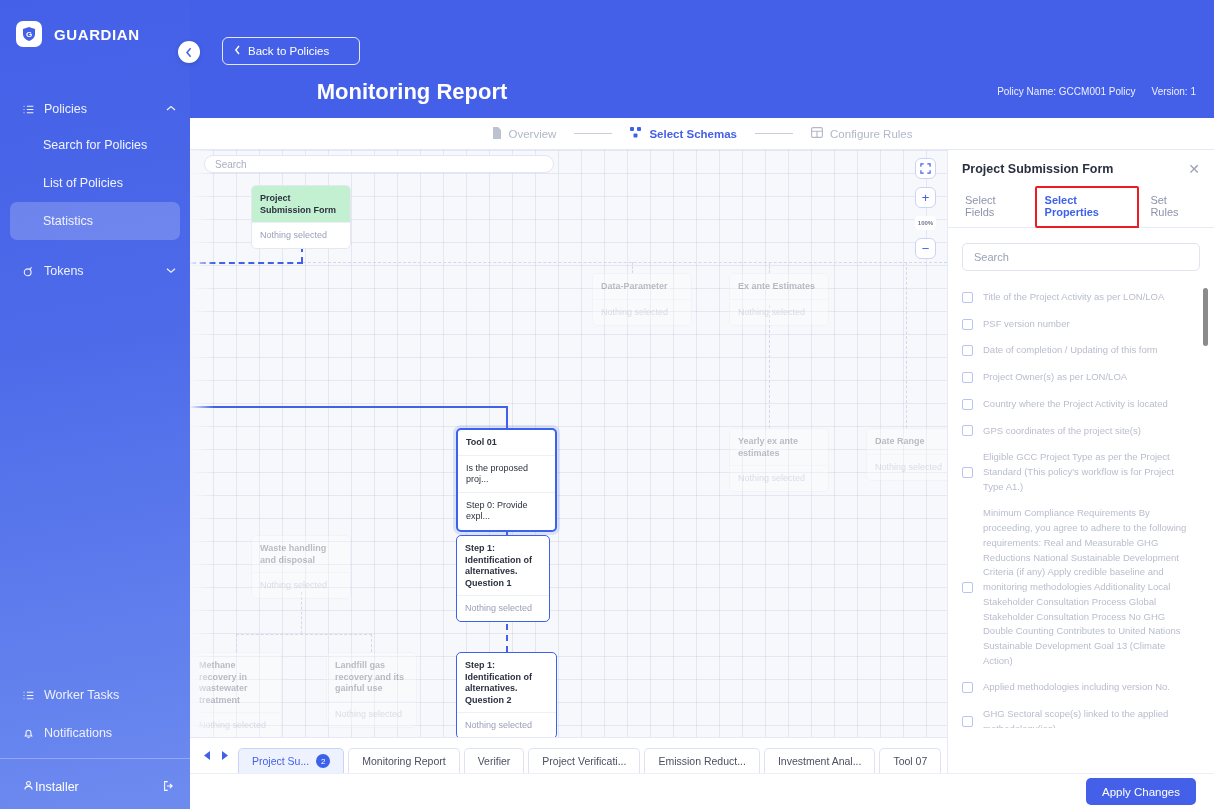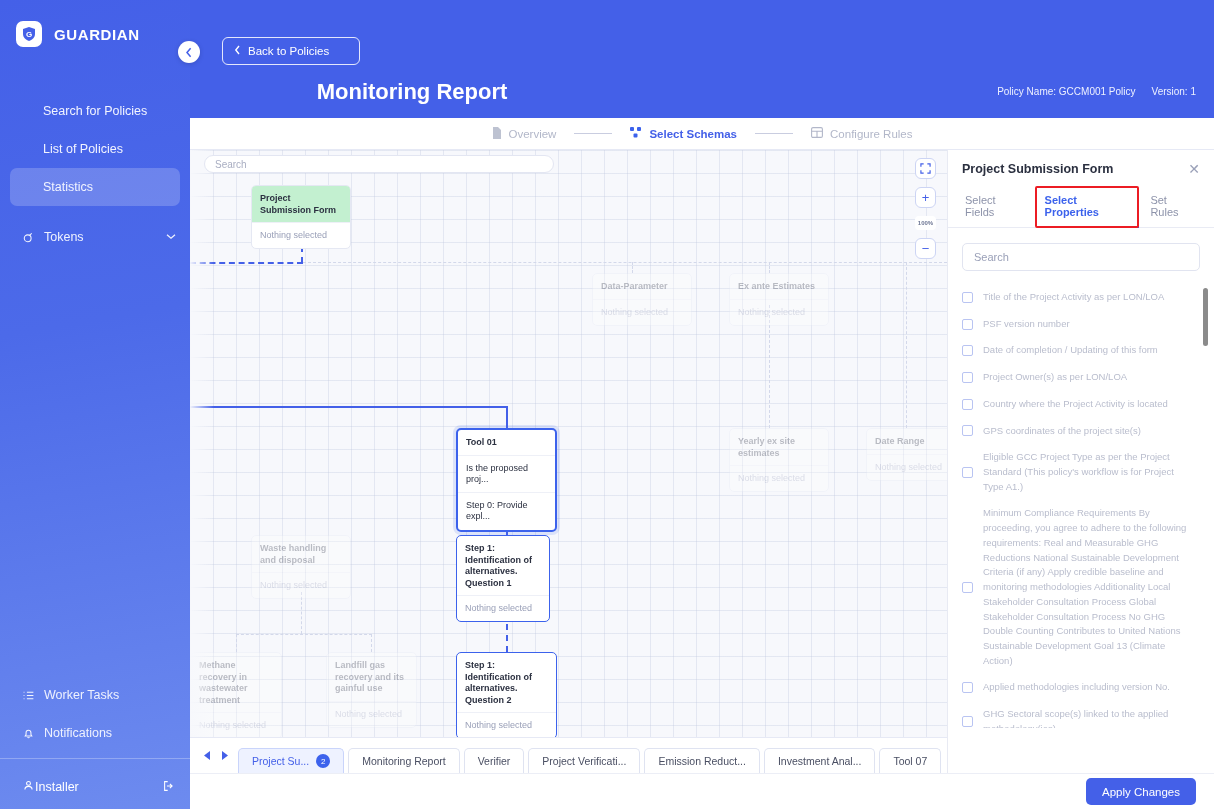--- a/index.html
+++ b/index.html
@@ -224,20 +224,33 @@
       <span class="brand-logo">
         <svg width="16" height="16" viewBox="0 0 16 16">
             <path d="M8 1 L14 3 V8 C14 11.5 11 14 8 15 C5 14 2 11.5 2 8 V3 Z" fill="#4460e8"></path>
             <text x="8" y="11" font-size="8" font-weight="bold" fill="#fff" text-anchor="middle" font-family="Liberation Sans">G</text>
           </svg>
       </span>
       <span class="brand-name">GUARDIAN</span>
     </div>
 
     <div class="nav">
+      <div class="nav-group-head">
+        <span class="ico">
+          <svg width="13" height="13" viewBox="0 0 16 16" fill="none" stroke="#fff" stroke-width="1.3">
+              <path d="M2 4h1M2 8h1M2 12h1M6 4h8M6 8h8M6 12h8"></path>
+            </svg>
+        </span>
+        <span class="lbl">Policies</span>
+        <span class="chev">
+          <svg width="10" height="7" viewBox="0 0 10 7" fill="none" stroke="#fff" stroke-width="1.3">
+              <path d="M1 5 L5 1.6 L9 5"></path>
+            </svg>
+        </span>
+      </div>
       <div class="nav-sub">
         <span>Search for Policies</span>
       </div>
       <div class="nav-sub">
         <span>List of Policies</span>
       </div>
       <div class="nav-sub active">
         <span>Statistics</span>
       </div>
       <div class="nav-spacer"></div>
@@ -389,21 +402,21 @@
       <div class="nrow">Nothing selected</div>
     </div>
 
     <div class="node sel" style="left:266px; top:278px; width:101px; z-index:6;">
       <div class="nhead">Tool 01</div>
       <div class="nrow" style="color:#2b3040;">Is the proposed proj...</div>
       <div class="nrow" style="color:#2b3040;">Step 0: Provide expl...</div>
     </div>
 
     <div class="node ghost" style="left:539px; top:278px; width:100px; z-index:4;">
-      <div class="nhead">Yearly ex site estimates</div>
+      <div class="nhead">Yearly ex ante estimates</div>
       <div class="nrow">Nothing selected</div>
     </div>
 
     <div class="node ghost" style="left:676px; top:278px; width:100px; z-index:4;">
       <div class="nhead">Date Range</div>
       <div class="nrow">Nothing selected</div>
     </div>
 
     <div class="node ghost" style="left:61px; top:385px; width:100px; z-index:4;">
       <div class="nhead">Waste handling and disposal</div>

